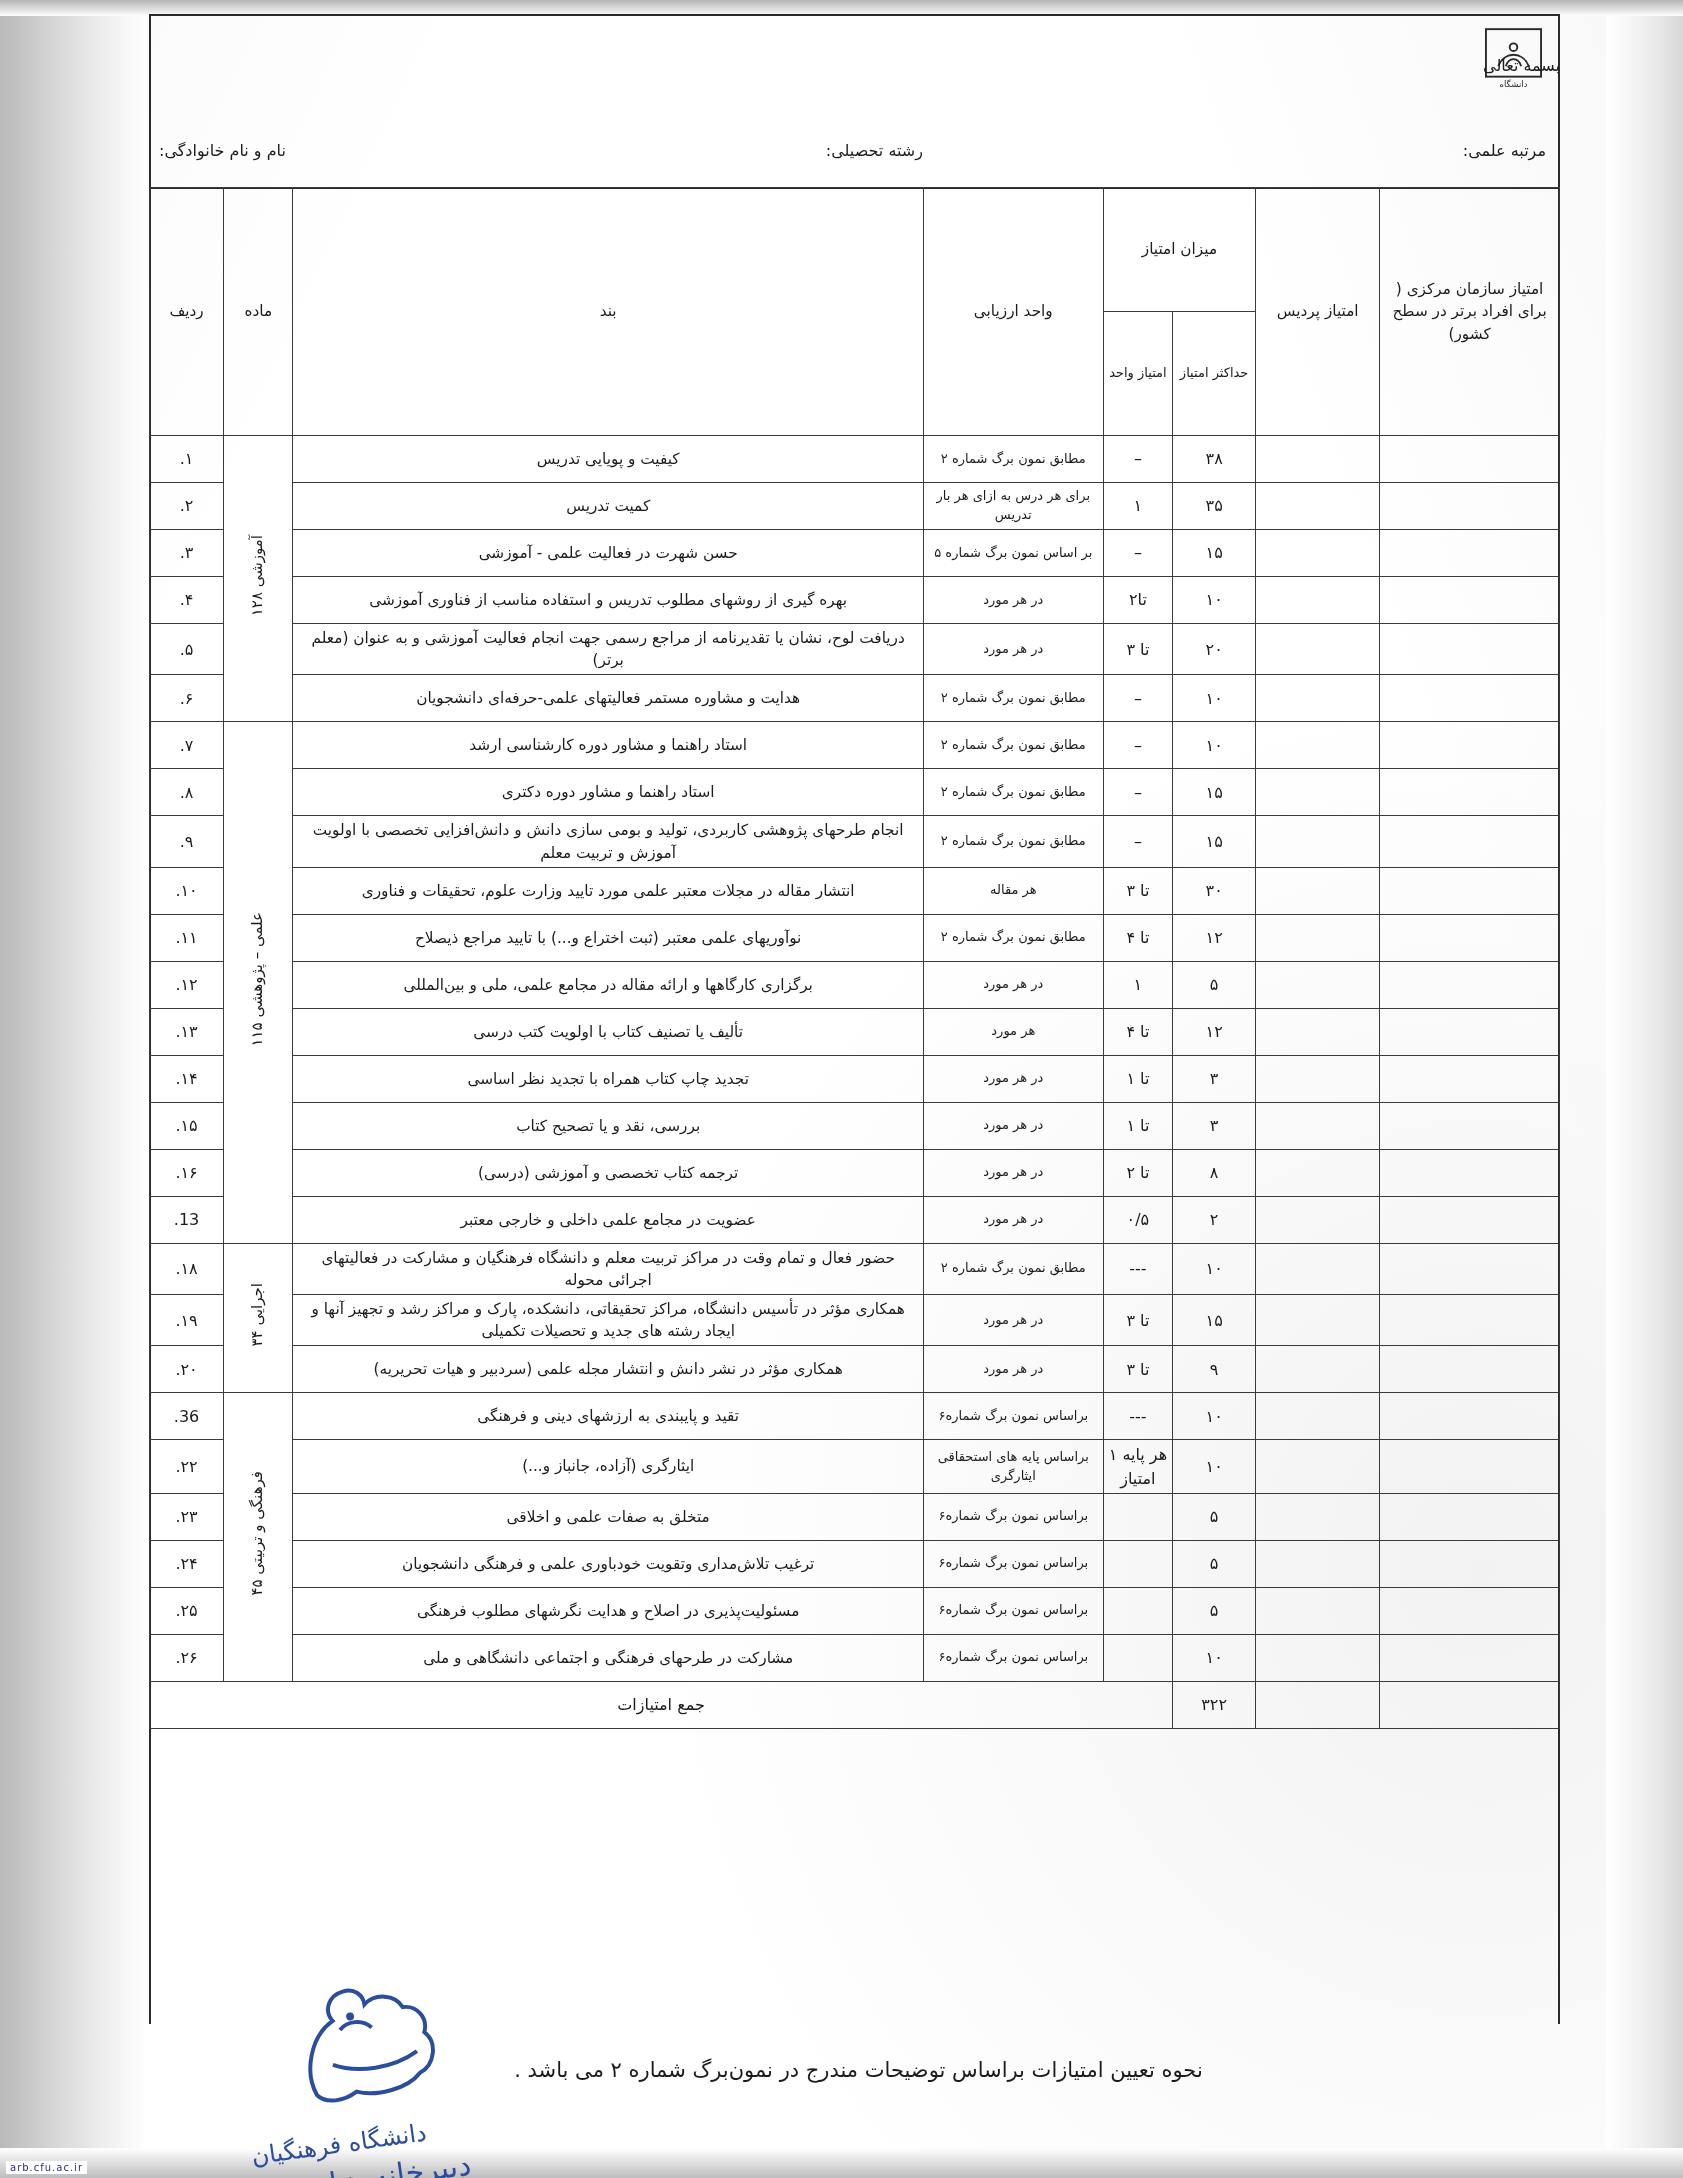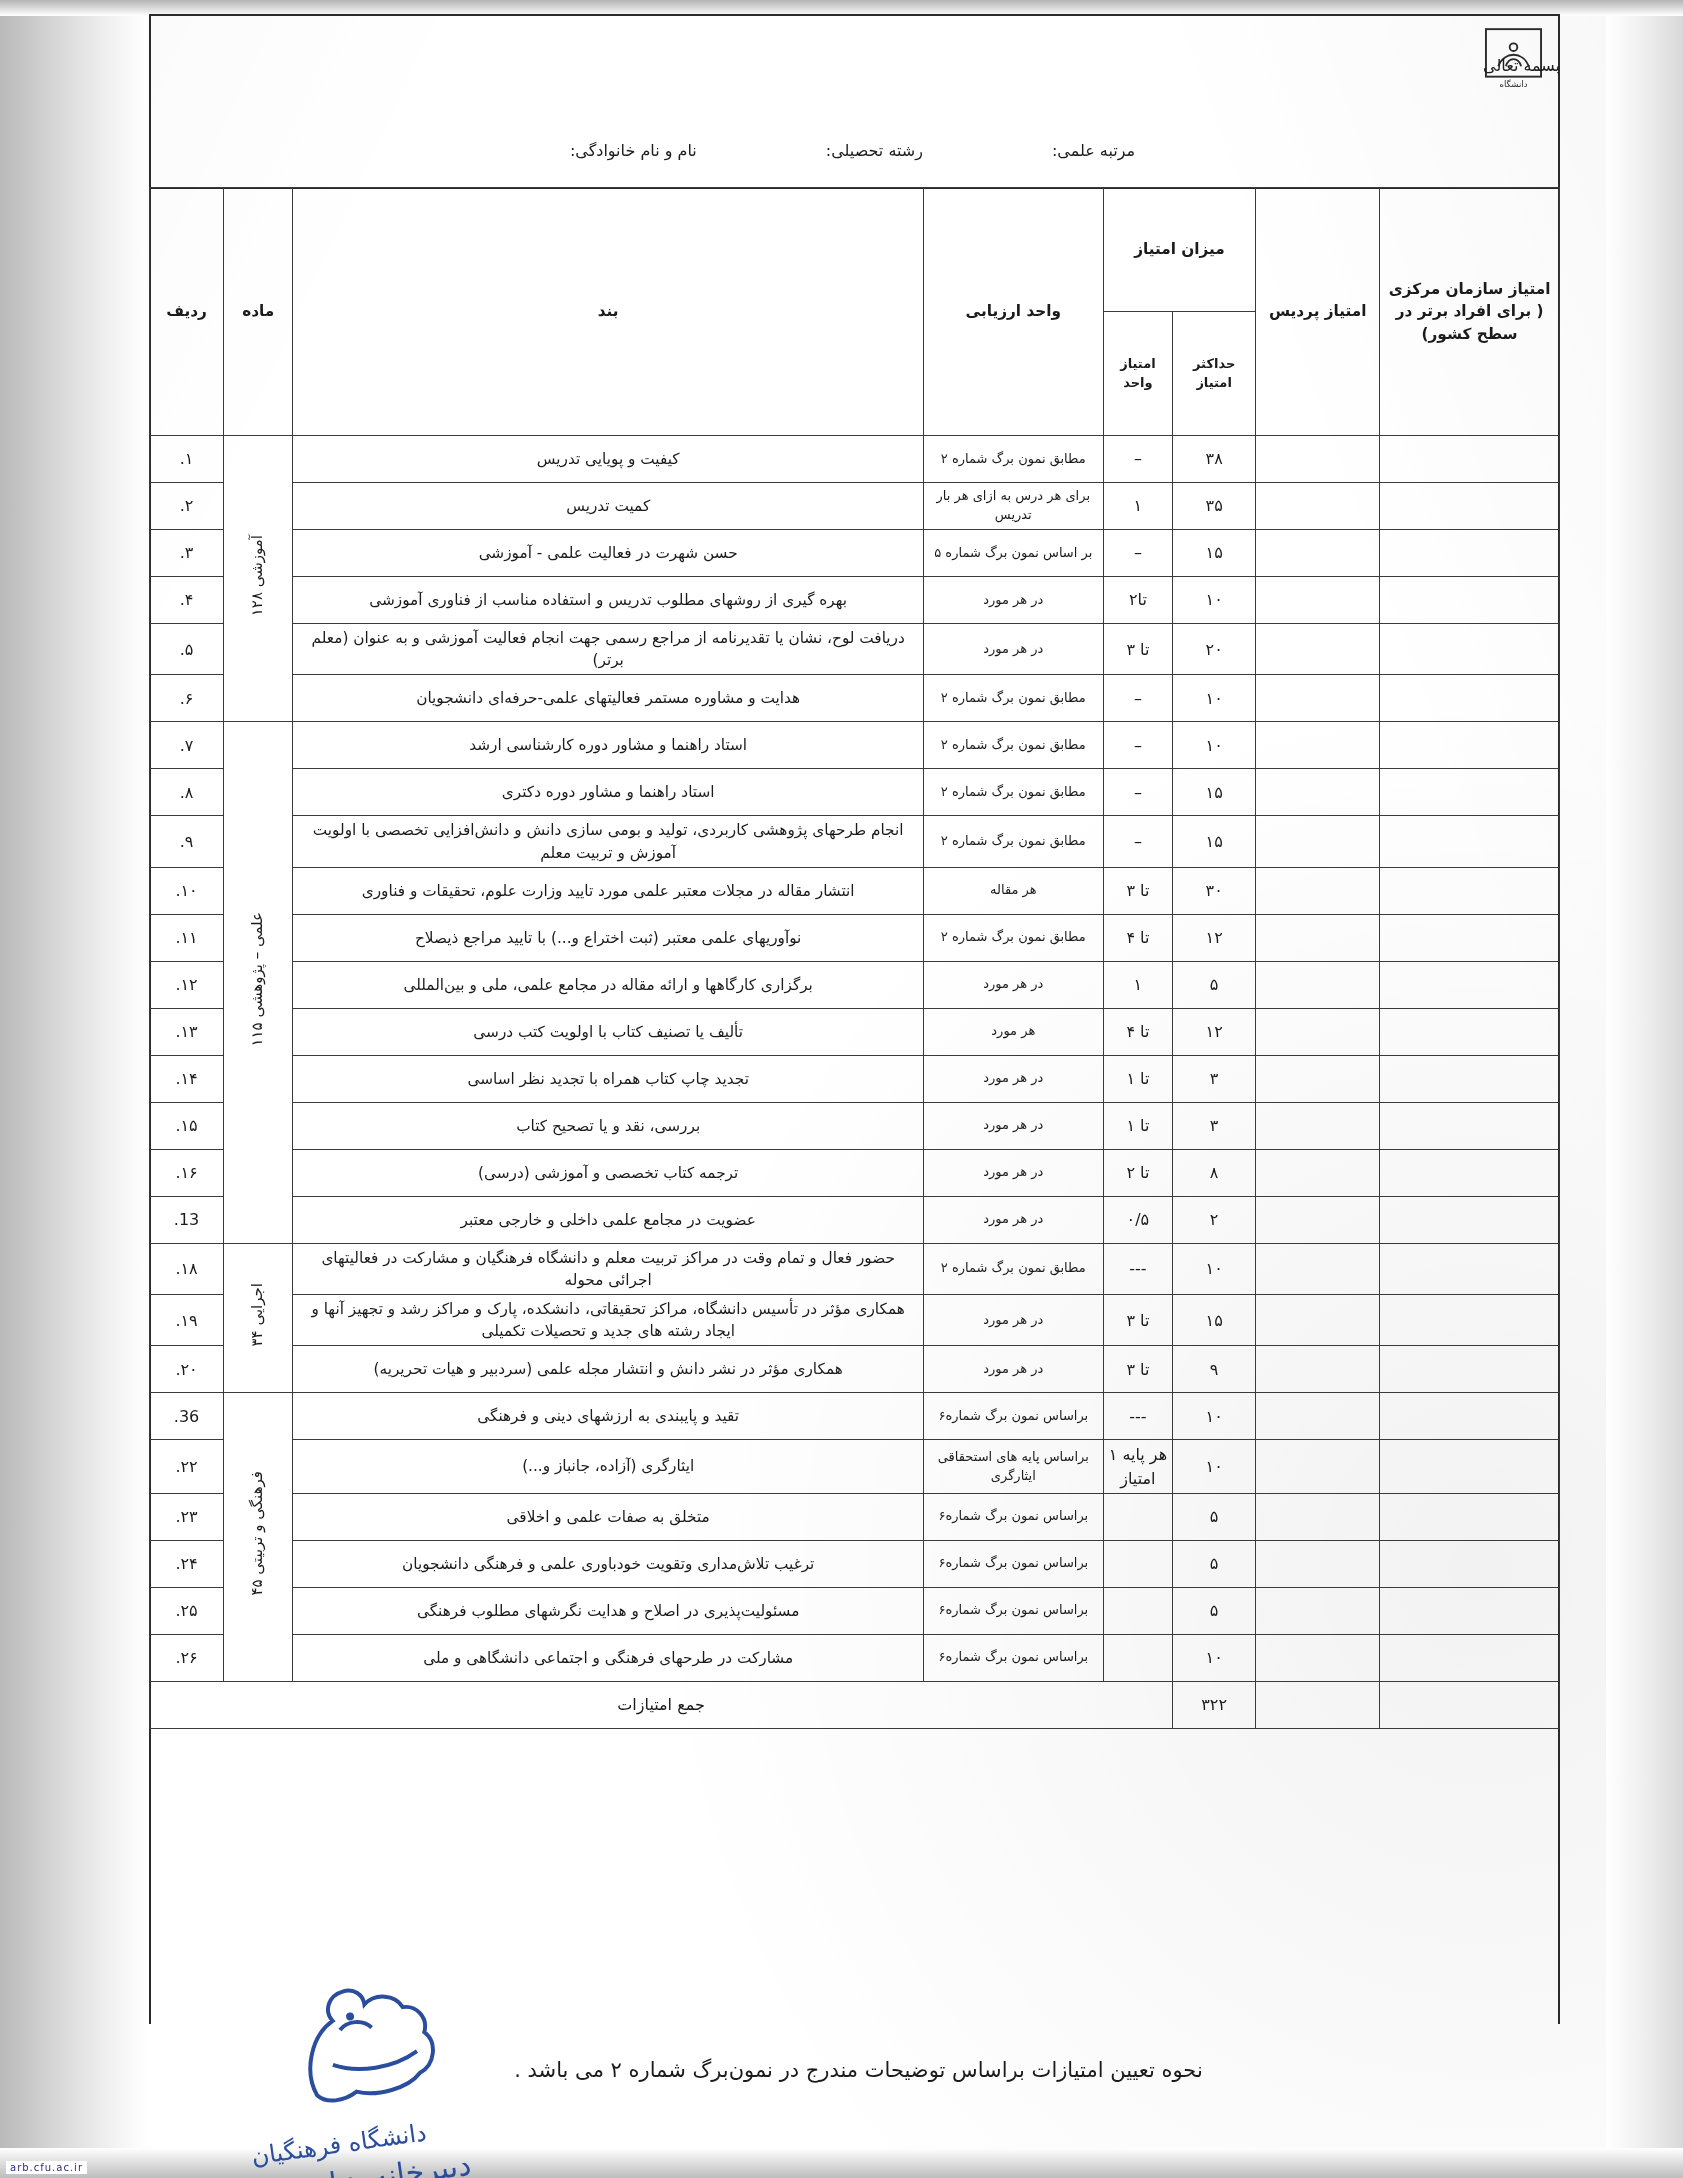--- a/index.html
+++ b/index.html
@@ -99,21 +99,21 @@
     text-align: center;
     font-size: 17px;
     color: #1d1d1d;
   }
   .id-row {
     position: absolute;
     top: 127px;
     left: 10px; right: 14px;
     display: flex;
     flex-direction: row-reverse;
-    justify-content: center;
+    justify-content: space-between;
     gap: 129px;
     font-size: 16px;
     color: #1d1d1d;
   }
   .id-row .fld { white-space: nowrap; }
 
   .hdr-sep {
     position: absolute;
     left: 0; top: 173px; width: 1411px; height: 2px;
     background: #2b2b2b;
@@ -131,21 +131,21 @@
     color: #1b1b1b;
   }
   table.main td, table.main th {
     border: 1.5px solid #3a3a3a;
     padding: 3px 5px;
     text-align: center;
     vertical-align: middle;
     line-height: 1.45;
   }
   thead th {
-    font-weight: bold;
+    font-weight: normal;
     font-size: 15.3px;
     height: 117px;
   }
   .c-radif  { width: 65px; }
   .c-madeh  { width: 61px; }
   .c-band   { width: 554px; }
   .c-vahed  { width: 158px; }
   .c-emtiaz { width: 61px; }
   .c-hadaksar{ width: 73px; }
   .c-pardis { width: 109px; }

